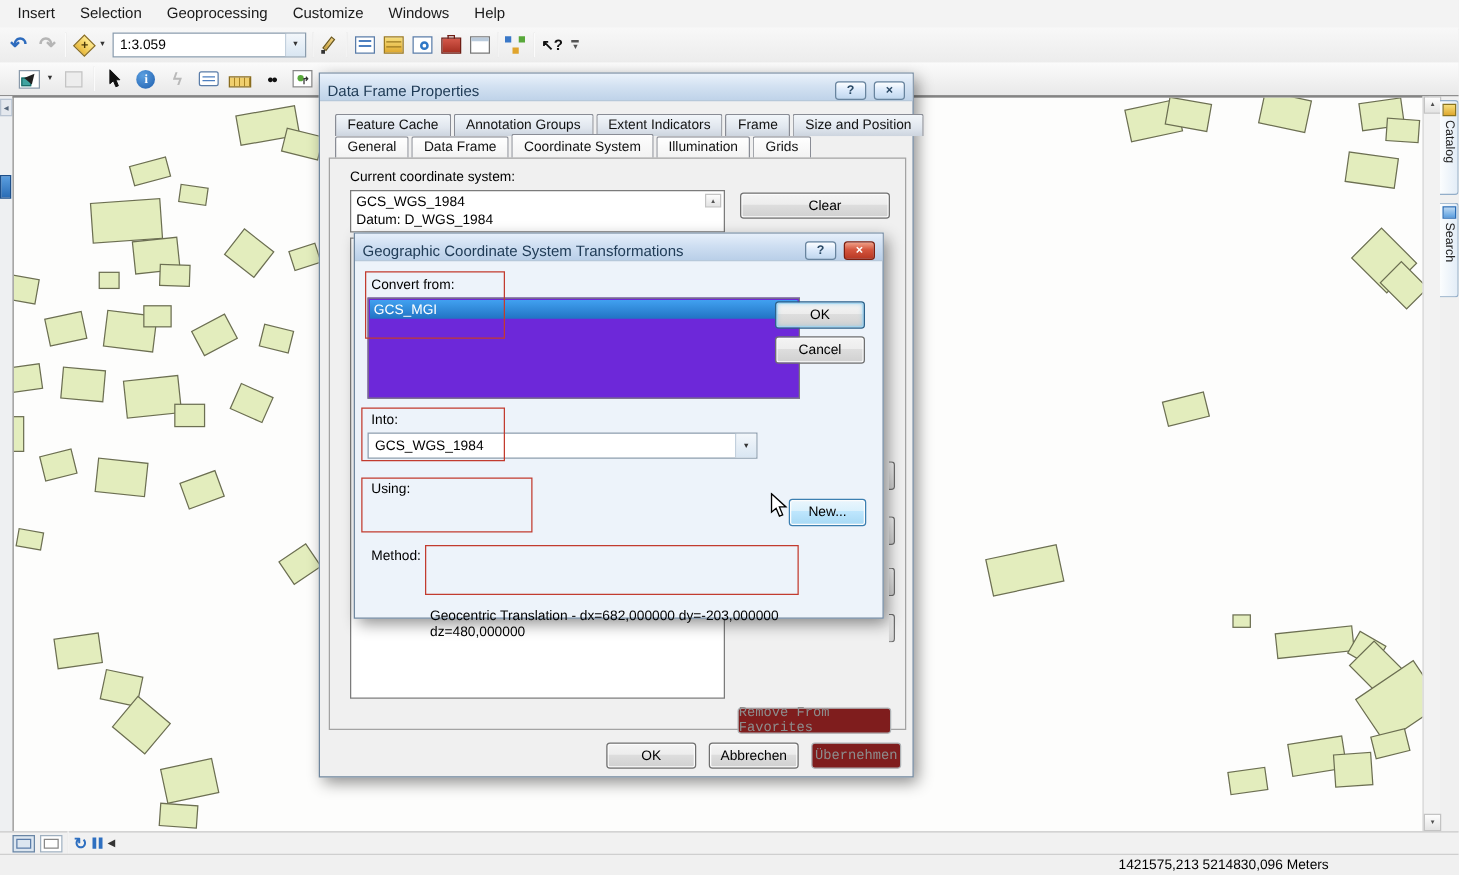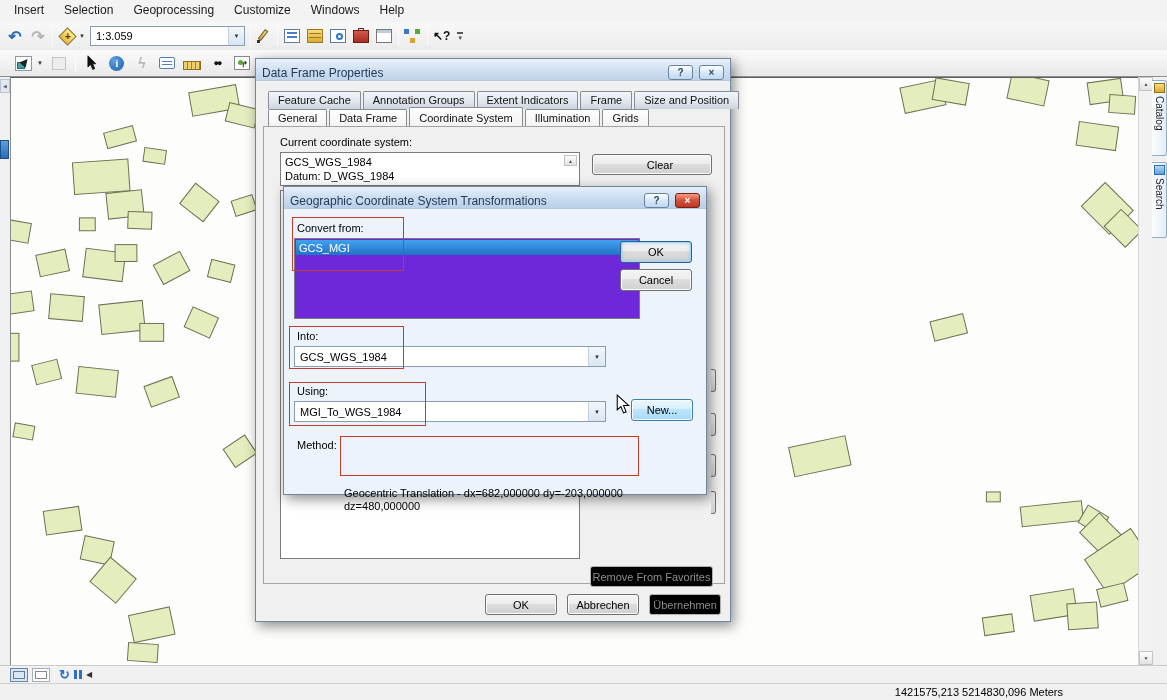--- a/index.html
+++ b/index.html
@@ -106,21 +106,21 @@
                padding:0 6px; border-bottom:1px solid #b6c8da; }
   .title-text { font-size:12px; color:#203c57; }
   .aero-btn { width:25px; height:15px; border:1px solid #68849e; border-radius:3px; background:linear-gradient(#fdfeff,#dceafb 45%,#c0d7ee);
               color:#2b4a66; font:bold 10px "Liberation Sans",sans-serif; display:flex; align-items:center; justify-content:center; }
   .aero-btn.red { background:linear-gradient(#f0a088,#d4553e 45%,#b83824); border-color:#7e1f10; color:#fff; }
   .btn { position:absolute; display:flex; align-items:center; justify-content:center; font-size:11px; color:#000;
          border:1px solid #707070; border-radius:3px; background:linear-gradient(#f4f4f4,#ededed 45%,#dedede 46%,#d0d0d0);
          box-shadow:inset 0 0 0 1px #fcfcfc; }
   .btn.default { border-color:#2c628b; box-shadow:inset 0 0 0 1px #9fd5f2, inset 0 0 4px #7cc2e8; }
   .btn.hoverblue { border-color:#3c7fb1; background:linear-gradient(#eaf6fd,#d9f0fc 45%,#bee6fd 46%,#a7d9f5); }
-  .btn.disabled { color:#8d8d8d; border-color:#aeb2b5; background:#000000; box-shadow:none; }
+  .btn.disabled { color:#8d8d8d; border-color:#aeb2b5; background:#7f1d1d; box-shadow:none;font-family:Liberation Mono, monospace; }
   .red-rect { position:absolute; border:1px solid #c23b2e; pointer-events:none; }
 
   
   #dfp { left:255px; top:58px; width:476px; height:564px; background:#f0f0f0; }
   .tabs-row { position:absolute; display:flex; }
   .tab { padding:2px 9px 3px; font-size:11px; color:#111; border:1px solid #898c95; border-bottom:none;
          border-radius:2px 2px 0 0; background:linear-gradient(#f2f6fa,#e0e6ee 60%,#ccd4de); margin-right:2px; white-space:nowrap; }
   .tab.front { background:linear-gradient(#ffffff,#f2f2f2); }
   .tab.active { background:linear-gradient(#fdfdfd,#f2f2f2); padding-top:4px; margin-top:-2px; position:relative; z-index:3; }
   .tab-page { position:absolute; left:7px; top:67px; width:462px; height:458px; border:1px solid #a3a3a3; background:#f0f0f0; z-index:2; }
@@ -426,24 +426,20 @@
     <div class="btn" style="left:336px; top:82px; width:72px; height:22px;">Cancel</div>
 
     <div class="field-label" style="left:13px; top:143px;">Into:</div>
     <div class="combo" style="left:10px; top:159px; width:312px;">
       <span>GCS_WGS_1984</span>
       <span class="carrow">▼</span>
     </div>
     <div class="red-rect" style="left:5px; top:139px; width:115px; height:43px;"></div>
 
     <div class="field-label" style="left:13px; top:198px;">Using:</div>
-    <div class="combo" style="left:10px; top:214px; width:312px;">
-      <span>MGI_To_WGS_1984</span>
-      <span class="carrow">▼</span>
-    </div>
     <div class="red-rect" style="left:5px; top:195px; width:137px; height:44px;"></div>
 
     <div class="btn hoverblue" style="left:347px; top:212px; width:62px; height:22px;">New...</div>
 
     <div class="field-label" style="left:13px; top:252px;">Method:</div>
     <div class="method-text">Geocentric Translation - dx=682,000000 dy=-203,000000 dz=480,000000</div>
     <div class="red-rect" style="left:56px; top:249px; width:299px; height:40px;"></div>
   </div>
 
   <svg class="cursor-svg" width="14" height="21" viewBox="0 0 13 20">

